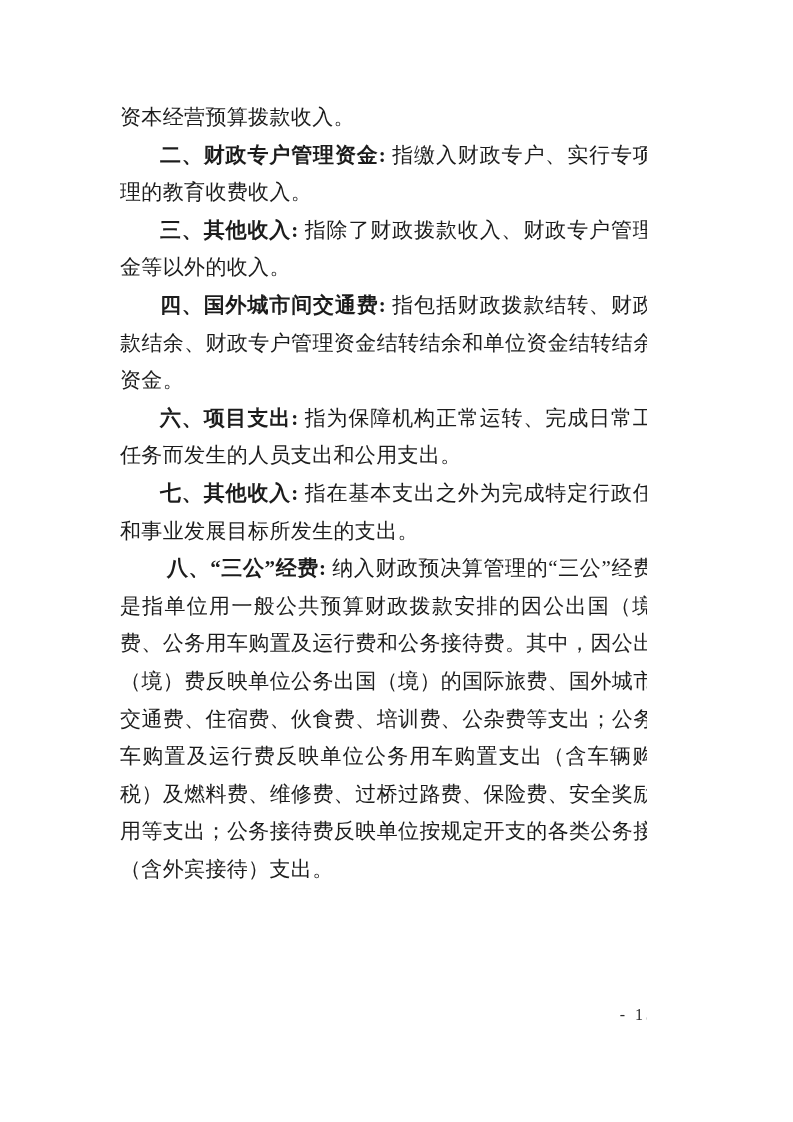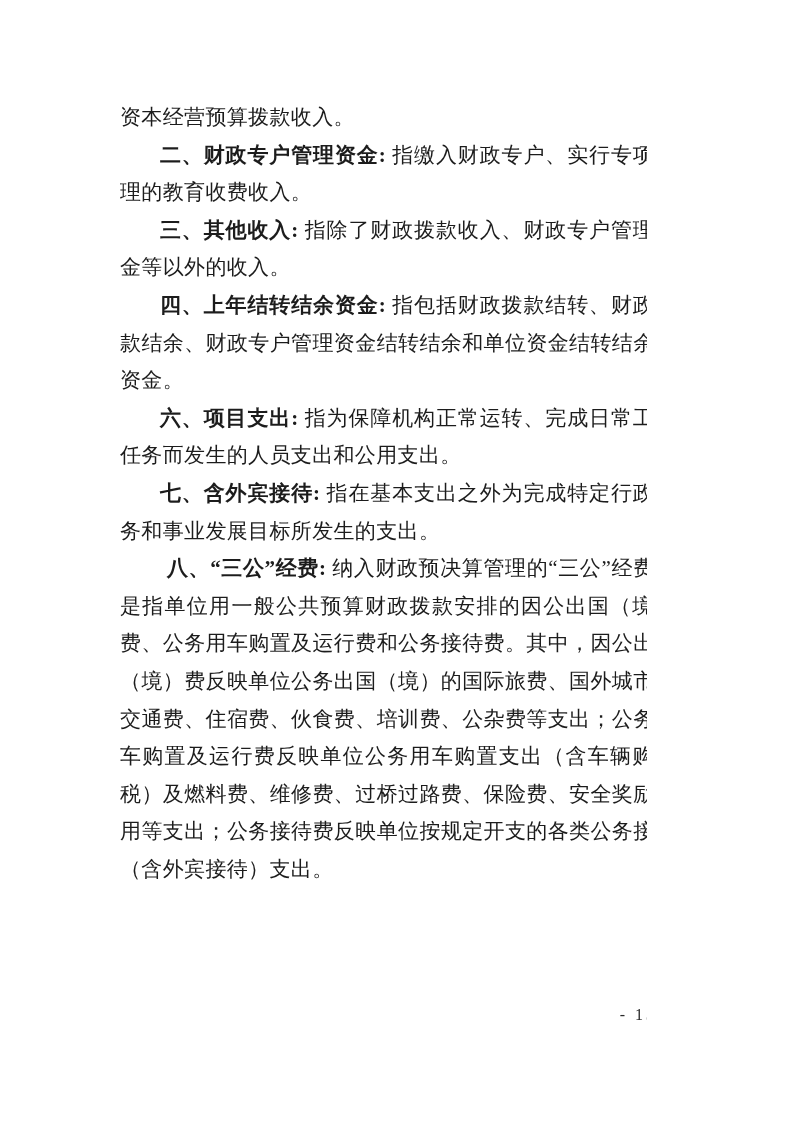--- a/index.html
+++ b/index.html
@@ -58,26 +58,26 @@
 <div class="page">
 
   <div class="content">
 
     <p class="para"><span class="para-lead"></span><span>资本经营预算拨款收入。</span></p>
 
     <p class="para indent"><span class="para-lead">二、财政专户管理资金:</span><span> 指缴入财政专户、实行专项管理的教育收费收入。</span></p>
 
     <p class="para indent"><span class="para-lead">三、其他收入:</span><span> 指除了财政拨款收入、财政专户管理资金等以外的收入。</span></p>
 
-    <p class="para indent"><span class="para-lead">四、上年结转结余资金:</span><span> 指包括财政拨款结转、财政拨款结余、财政专户管理资金结转结余和单位资金结转结余的资金。</span></p>
+    <p class="para indent"><span class="para-lead">四、国外城市间交通费:</span><span> 指包括财政拨款结转、财政拨款结余、财政专户管理资金结转结余和单位资金结转结余的资金。</span></p>
 
 
     <p class="para indent"><span class="para-lead">六、项目支出:</span><span> 指为保障机构正常运转、完成日常工作任务而发生的人员支出和公用支出。</span></p>
 
-    <p class="para indent"><span class="para-lead">七、含外宾接待:</span><span> 指在基本支出之外为完成特定行政任务和事业发展目标所发生的支出。</span></p>
+    <p class="para indent"><span class="para-lead">七、其他收入:</span><span> 指在基本支出之外为完成特定行政任务和事业发展目标所发生的支出。</span></p>
 
     <p class="para indent-lg"><span class="para-lead">八、“三公”经费:</span><span> 纳入财政预决算管理的“三公”经费，是指单位用一般公共预算财政拨款安排的因公出国（境）费、公务用车购置及运行费和公务接待费。其中，因公出国（境）费反映单位公务出国（境）的国际旅费、国外城市间交通费、住宿费、伙食费、培训费、公杂费等支出；公务用车购置及运行费反映单位公务用车购置支出（含车辆购置税）及燃料费、维修费、过桥过路费、保险费、安全奖励费用等支出；公务接待费反映单位按规定开支的各类公务接待（含外宾接待）支出。</span></p>
 
   </div>
 
   <div class="footer-pagenum">- 13 -</div>
 
 </div>
 
 </body></html>

